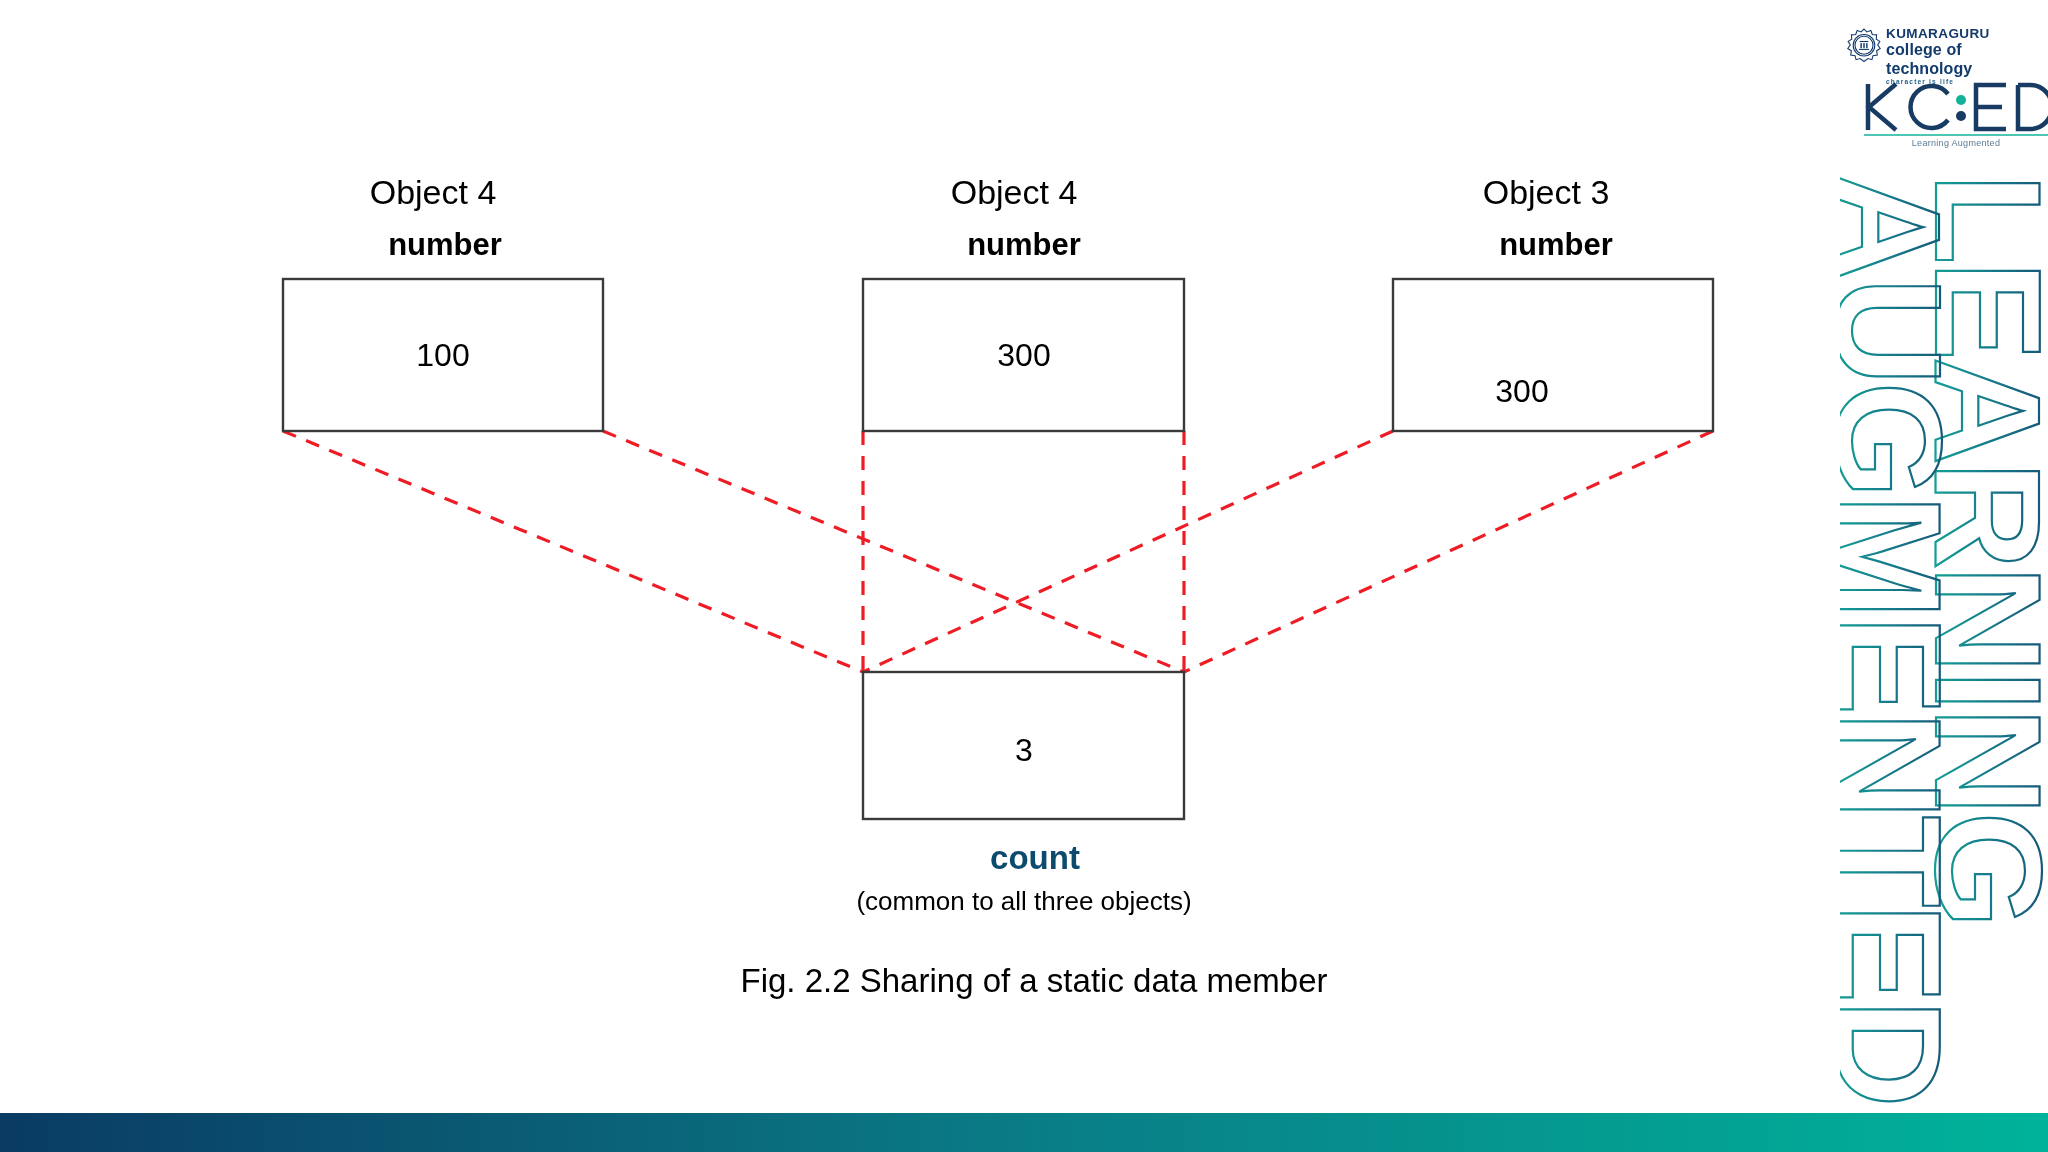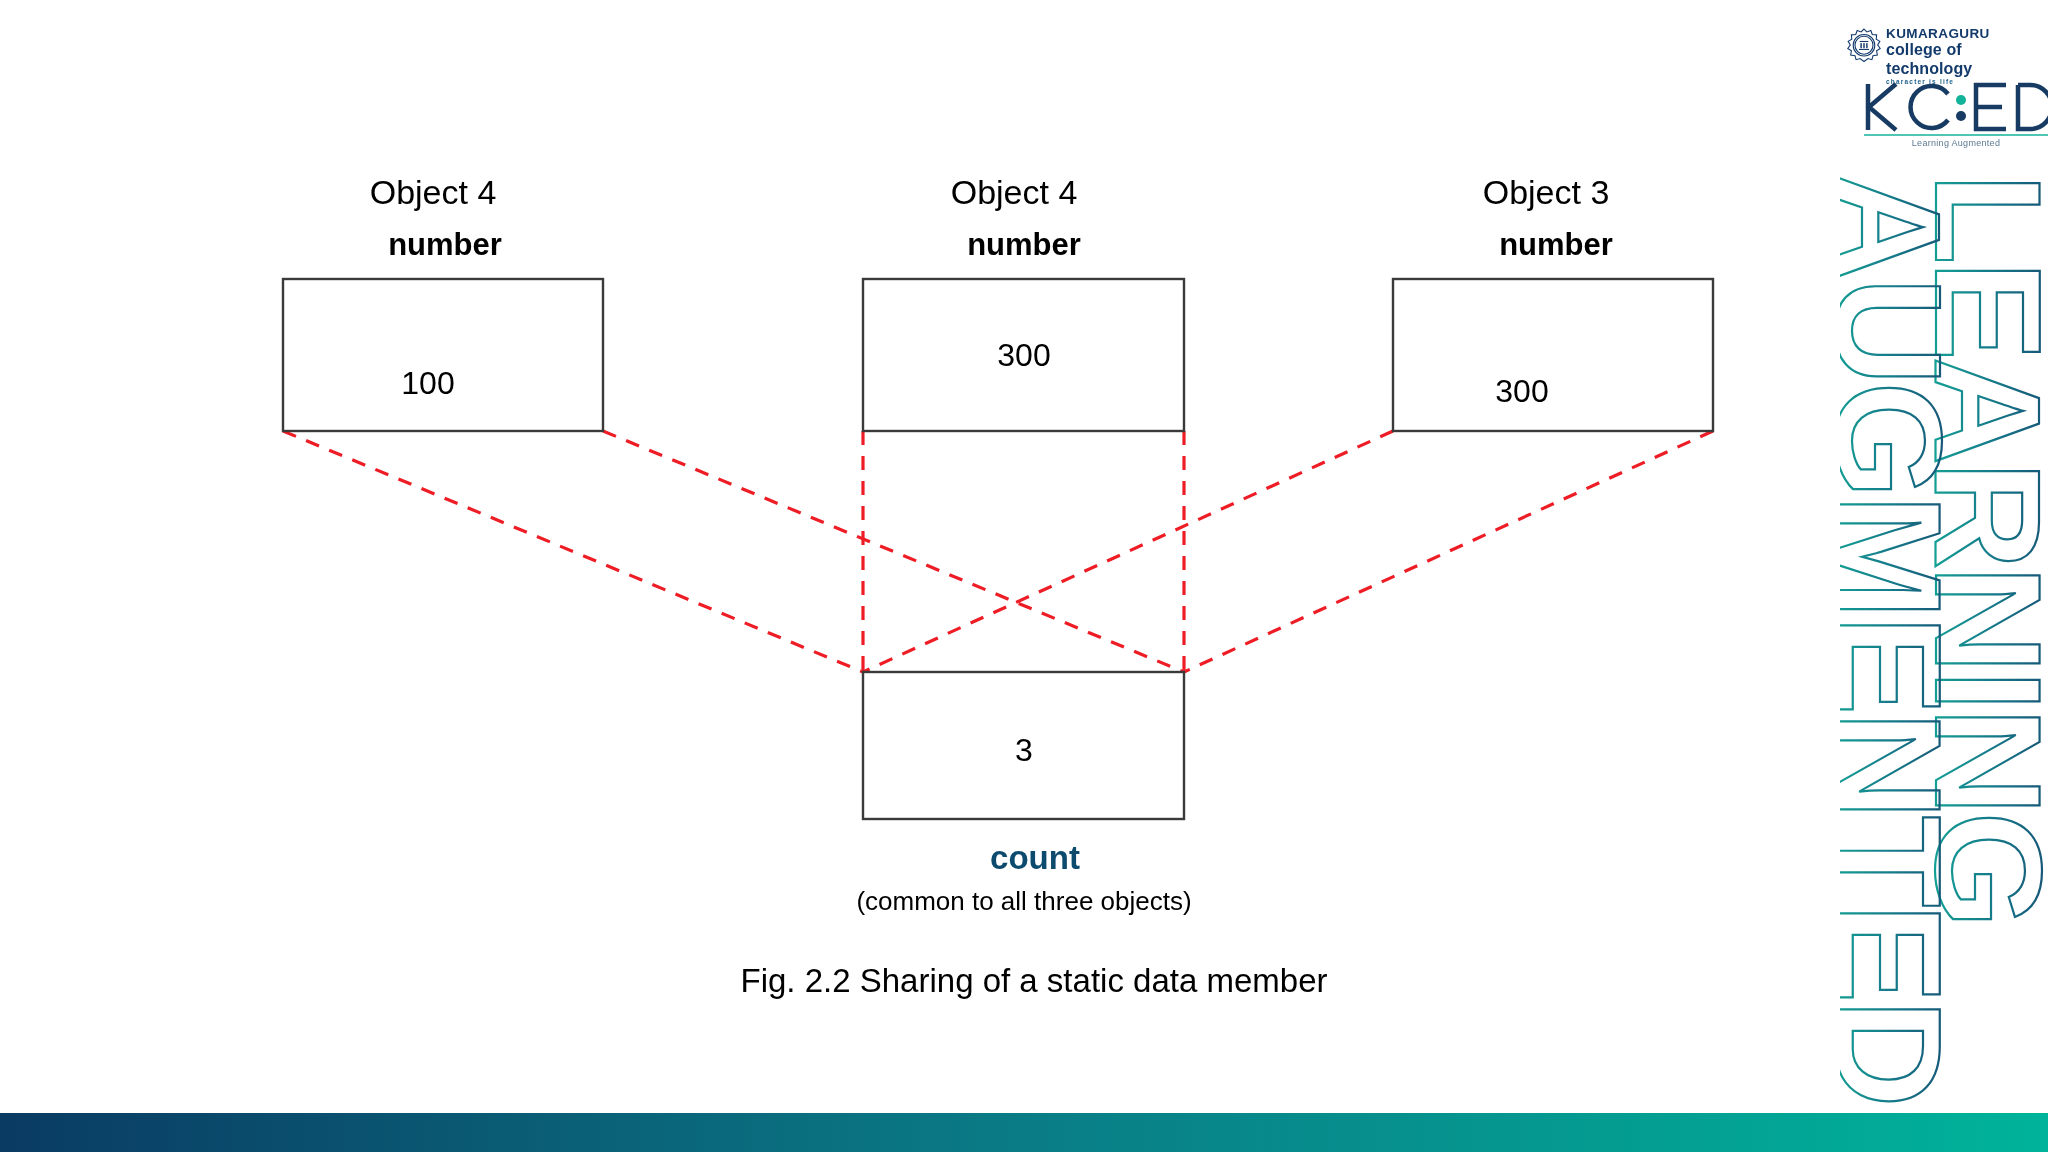--- a/index.html
+++ b/index.html
@@ -203,21 +203,21 @@
     <g fill="#ffffff" stroke="#3a3a3a" stroke-width="2.4">
       <rect x="283" y="279" width="320" height="152" stroke="#3a3a3a"></rect>
       <rect x="863" y="279" width="321" height="152" stroke="#3a3a3a"></rect>
       <rect x="1393" y="279" width="320" height="152" stroke="#3a3a3a"></rect>
       <rect x="863" y="672" width="321" height="147" stroke="#3a3a3a"></rect>
     </g>
   </svg>
 
   <div class="obj-title" style="left:433px; top:175px;">Object 4</div>
   <div class="member-name" style="left:445px; top:229px;">number</div>
-  <div class="box-value" style="left:428px; top:355px;margin-top:28px;">100</div>
+  <div class="box-value" style="left:443px; top:355px;">100</div>
 
   <div class="obj-title" style="left:1014px; top:175px;">Object 4</div>
   <div class="member-name" style="left:1024px; top:229px;">number</div>
   <div class="box-value" style="left:1024px; top:355px;">300</div>
 
   <div class="obj-title" style="left:1546px; top:175px;">Object 3</div>
   <div class="member-name" style="left:1556px; top:229px;">number</div>
   <div class="box-value" style="left:1522px; top:355px;margin-top:36px;">300</div>
 
   <div class="box-value" style="left:1024px; top:750px;">3</div>

